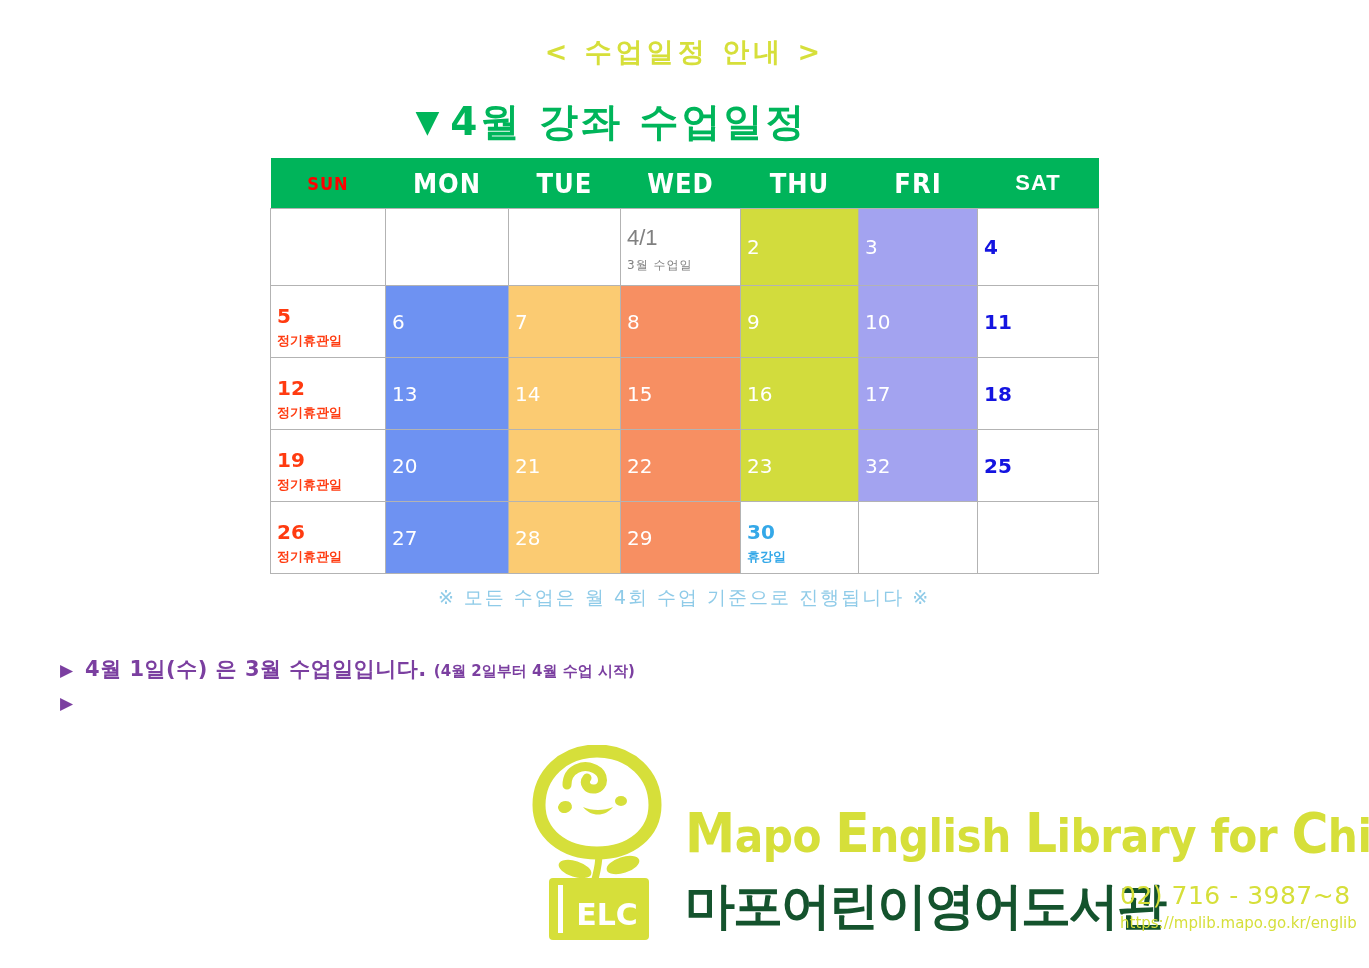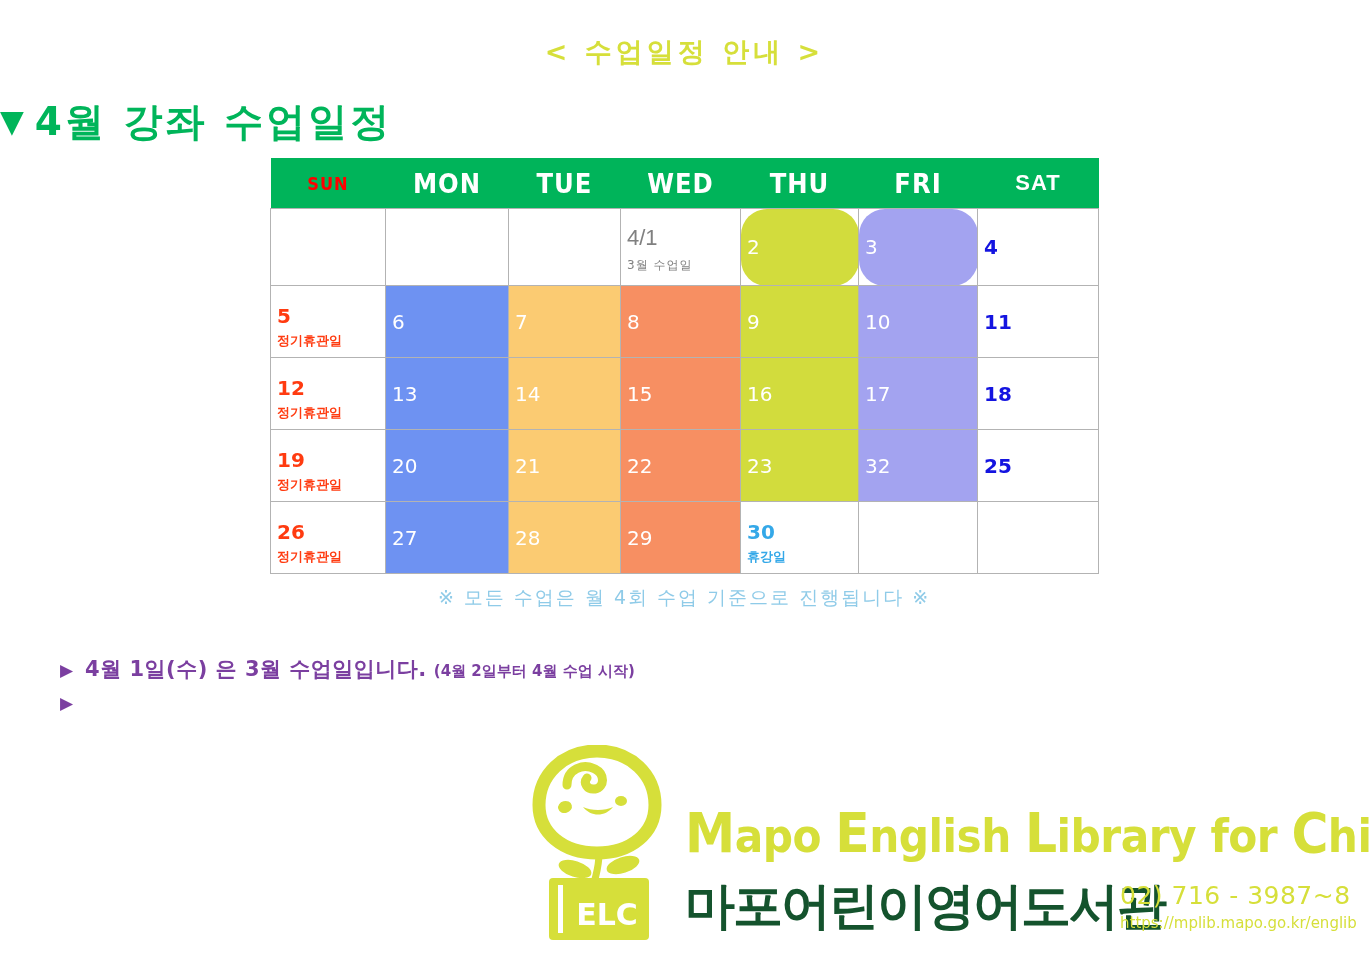--- a/index.html
+++ b/index.html
@@ -15,21 +15,21 @@
   
   #subtitle{
     position:absolute;left:0;top:34px;width:1369px;
     text-align:center;
     font-size:27px;font-weight:bold;
     letter-spacing:4px;
     color:#d6df3a;
   }
   #main-title{
     position:absolute;left:0;top:95px;width:1223px;
-    text-align:left;
+    text-align:center;
     font-size:39px;font-weight:bold;
     letter-spacing:3px;
     color:#00b55a;
     white-space:nowrap;
   }
   #main-title .tri{ font-size:31px; vertical-align:3px; margin-right:8px;}
 
   
   #calendar{
     position:absolute;left:270px;top:158px;
@@ -65,21 +65,21 @@
     font-family:"Liberation Sans",sans-serif;
     font-size:22px;color:#ffffff;font-weight:normal;letter-spacing:1px;
   }
 
   #calendar tbody td{
     border:1px solid #b3b3b3;
     padding:0;
     vertical-align:top;
     position:relative;
   }
-  #calendar tbody tr.r1 td{height:76px;border-radius:26px;}
+  #calendar tbody tr.r1 td{height:76px;}
   #calendar tbody tr.r2 td,
   #calendar tbody tr.r3 td,
   #calendar tbody tr.r4 td{height:71px;}
   #calendar tbody tr.r5 td{height:71px;}
 
   .cell-inner{
     position:absolute;
     left:6px;right:2px;top:0;bottom:0;
   }
   .daynum{

